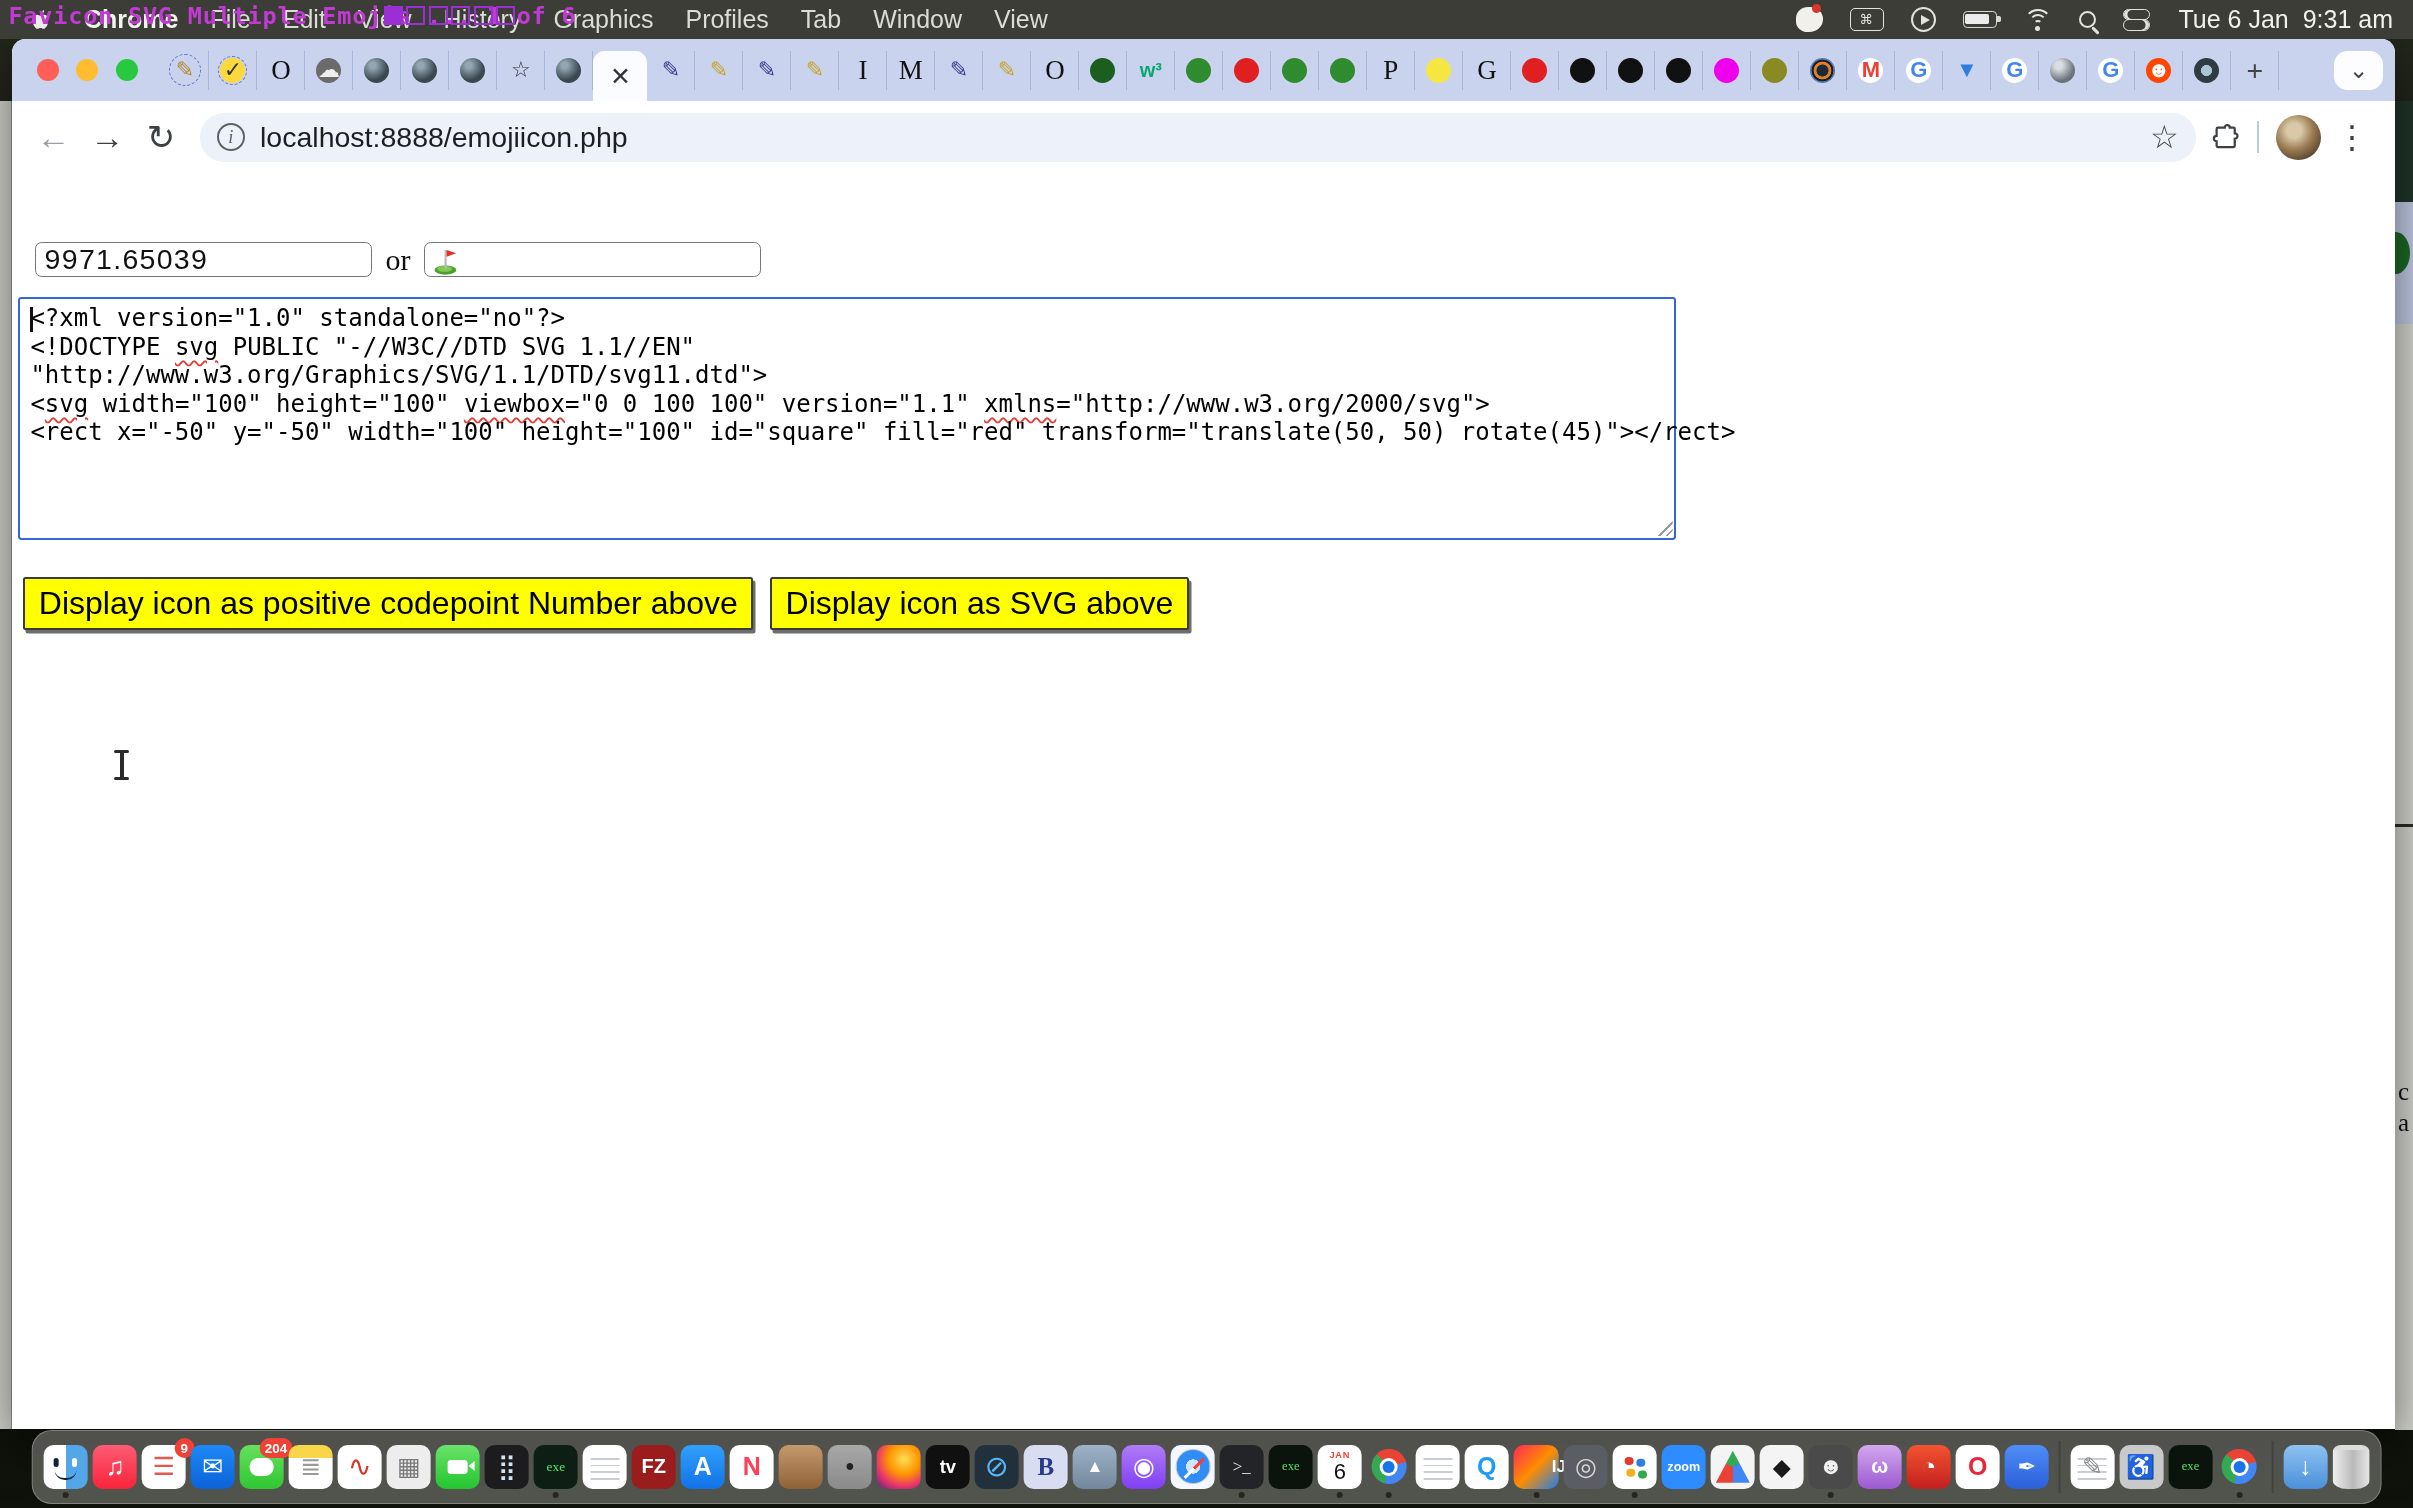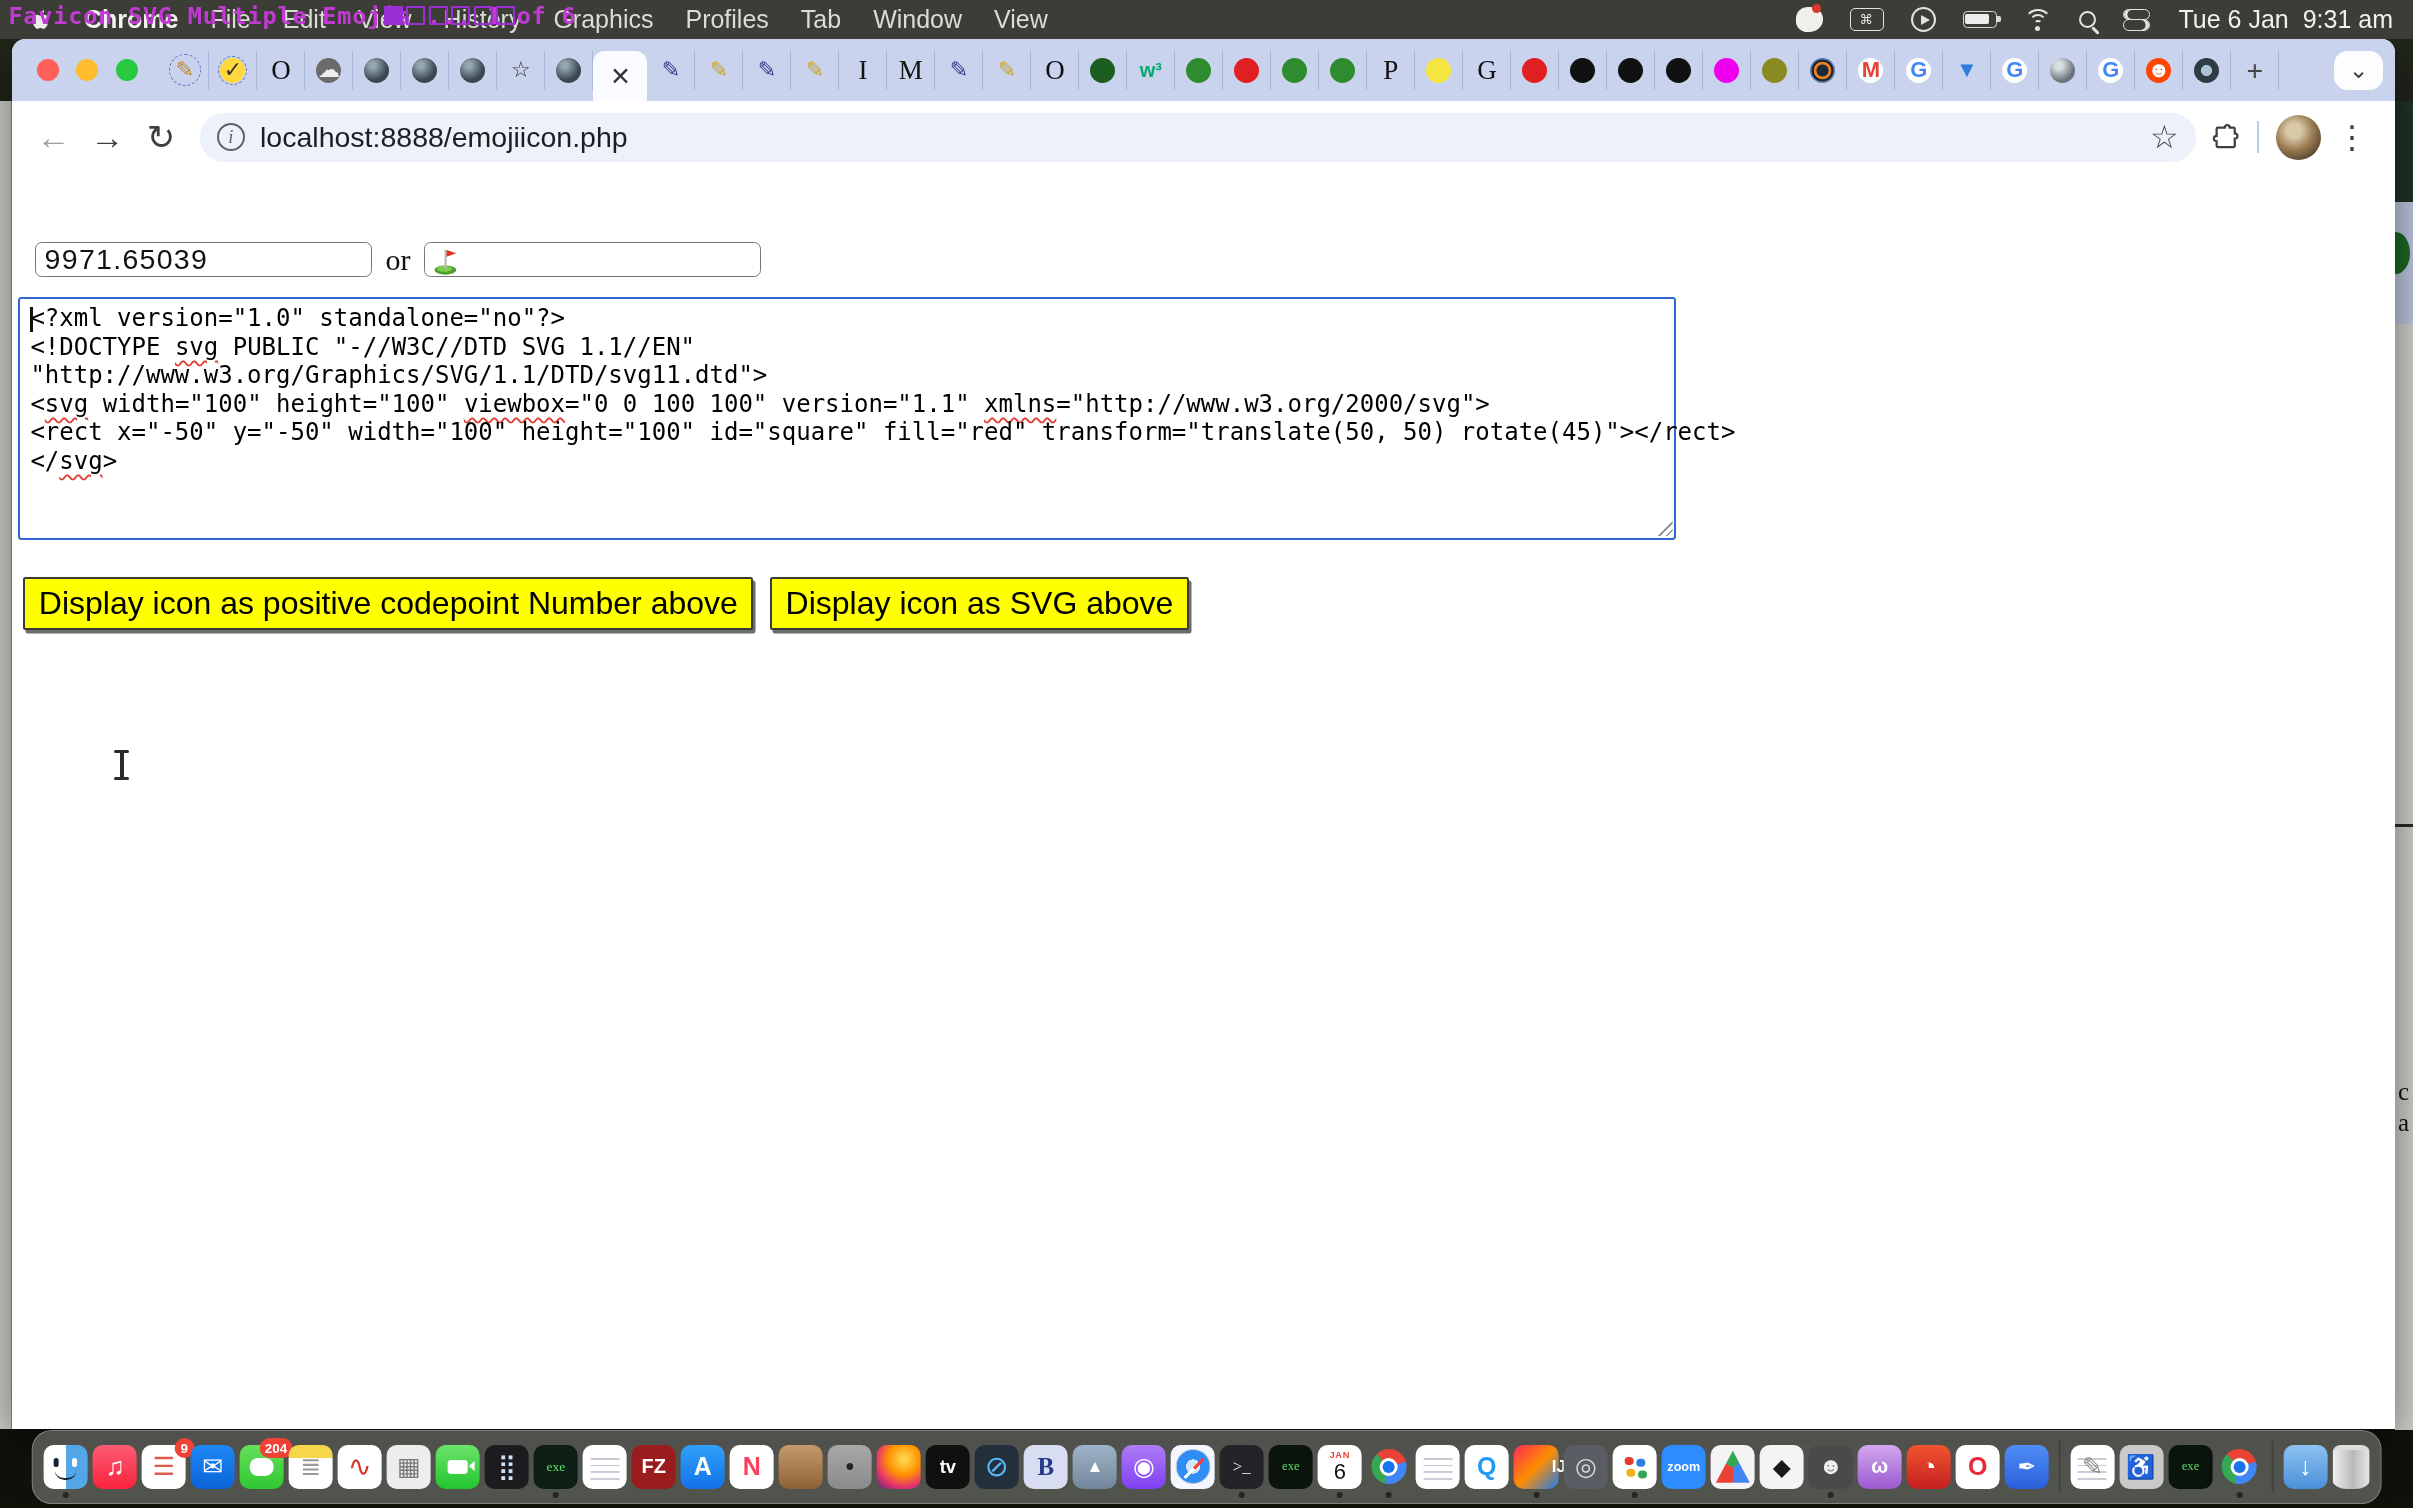--- a/index.html
+++ b/index.html
@@ -442,21 +442,20 @@
     </div>
 
     <div id="svg-textarea">
       <div id="ta-caret"></div>
       <div id="ta-lines">
           <div class="code-line">&lt;?xml version="1.0" standalone="no"?&gt;</div>
           <div class="code-line">&lt;!DOCTYPE <span class="squiggle">svg</span> PUBLIC "-//W3C//DTD SVG 1.1//EN"</div>
           <div class="code-line">"http://www.w3.org/Graphics/SVG/1.1/DTD/svg11.dtd"&gt;</div>
           <div class="code-line">&lt;<span class="squiggle">svg</span> width="100" height="100" <span class="squiggle">viewbox</span>="0 0 100 100" version="1.1" <span class="squiggle">xmlns</span>="http://www.w3.org/2000/svg"&gt;</div>
           <div class="code-line">&lt;rect x="-50" y="-50" width="100" height="100" id="square" fill="red" transform="translate(50, 50) rotate(45)"&gt;&lt;/rect&gt;</div>
-          <div class="code-line">&lt;/<span class="squiggle">svg</span>&gt;</div>
         </div>
       <div class="resize-grip"></div>
     </div>
 
     <div id="buttons-row">
       <button class="yellow-btn">Display icon as positive codepoint Number above</button>
       <button class="yellow-btn">Display icon as SVG above</button>
     </div>
 
     <div id="ibeam"></div>

